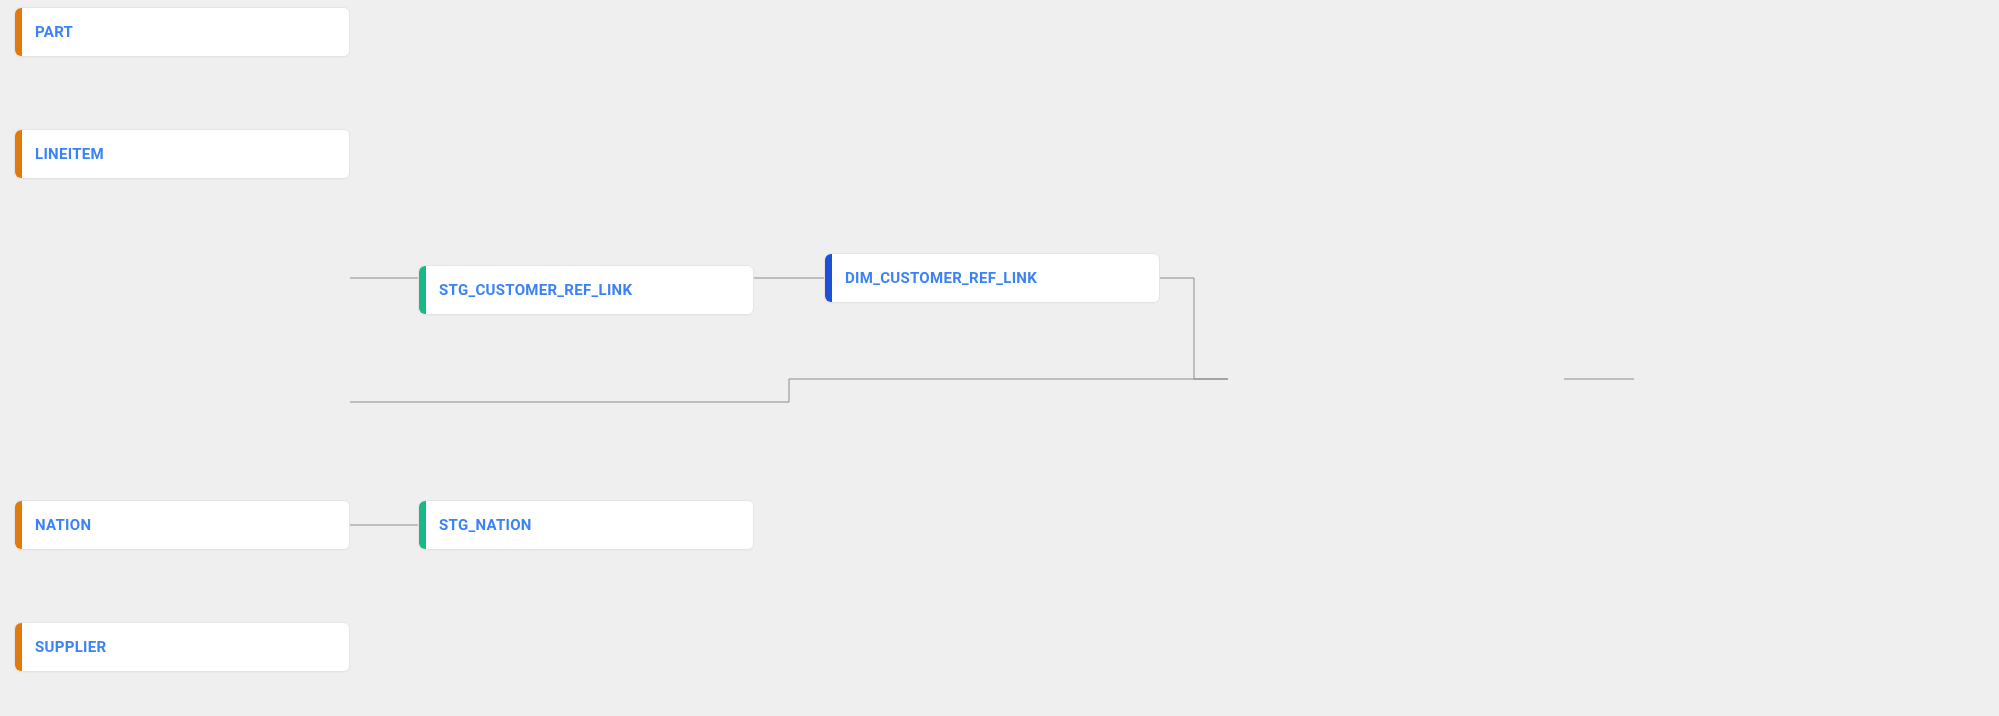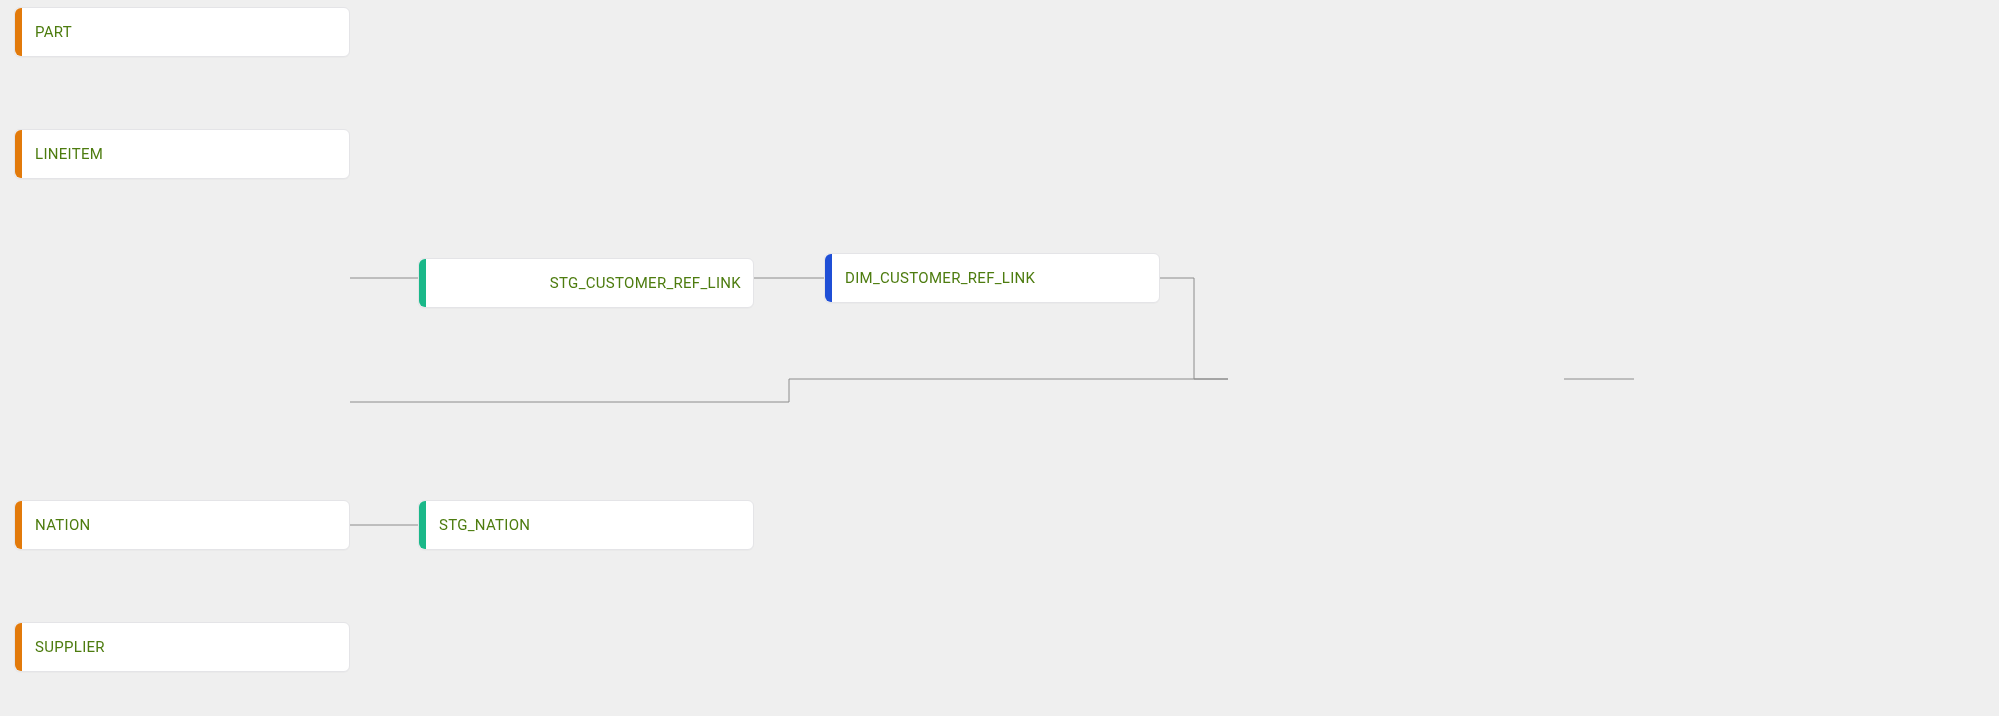--- a/index.html
+++ b/index.html
@@ -31,22 +31,23 @@
     height: 50px;
     background: #ffffff;
     border: 1px solid #e4e4e7;
     border-radius: 6px;
     display: flex;
     align-items: center;
     padding-left: 16px;
     padding-right: 12px;
     font-size: 15px;
     letter-spacing: 0.3px;
-    color: #4d7c0f;
+    color: #3b82f6;
     box-shadow: 0 1px 0 rgba(0,0,0,0.02);
+    font-weight: bold;
   }
   .node .accent {
     position: absolute;
     left: 0;
     top: 0;
     bottom: 0;
     width: 7px;
     border-top-left-radius: 6px;
     border-bottom-left-radius: 6px;
   }
@@ -92,21 +93,21 @@
   <div class="node" id="n-nation" style="left: 14px; top: 500px; width: 336px;">
     <div class="accent" style="background: rgb(226, 122, 11);"></div>
     <span class="label">NATION</span>
   </div>
 
   <div class="node" id="n-supplier" style="left: 14px; top: 622px; width: 336px;">
     <div class="accent" style="background: rgb(226, 122, 11);"></div>
     <span class="label">SUPPLIER</span>
   </div>
 
-  <div class="node" id="n-stg_cust" style="left: 418px; top: 258px; width: 336px; justify-content: flex-end;">
+  <div class="node" id="n-stg_cust" style="left: 418px; top: 265px; width: 336px;">
     <div class="accent" style="background: rgb(26, 184, 137);"></div>
     <span class="label">STG_CUSTOMER_REF_LINK</span>
   </div>
 
   <div class="node" id="n-stg_nation" style="left: 418px; top: 500px; width: 336px; text-align: right;">
     <div class="accent" style="background: rgb(26, 184, 137);"></div>
     <span class="label">STG_NATION</span>
   </div>
 
   <div class="node" id="n-dim_cust" style="left: 824px; top: 253px; width: 336px; align-items: center;">

